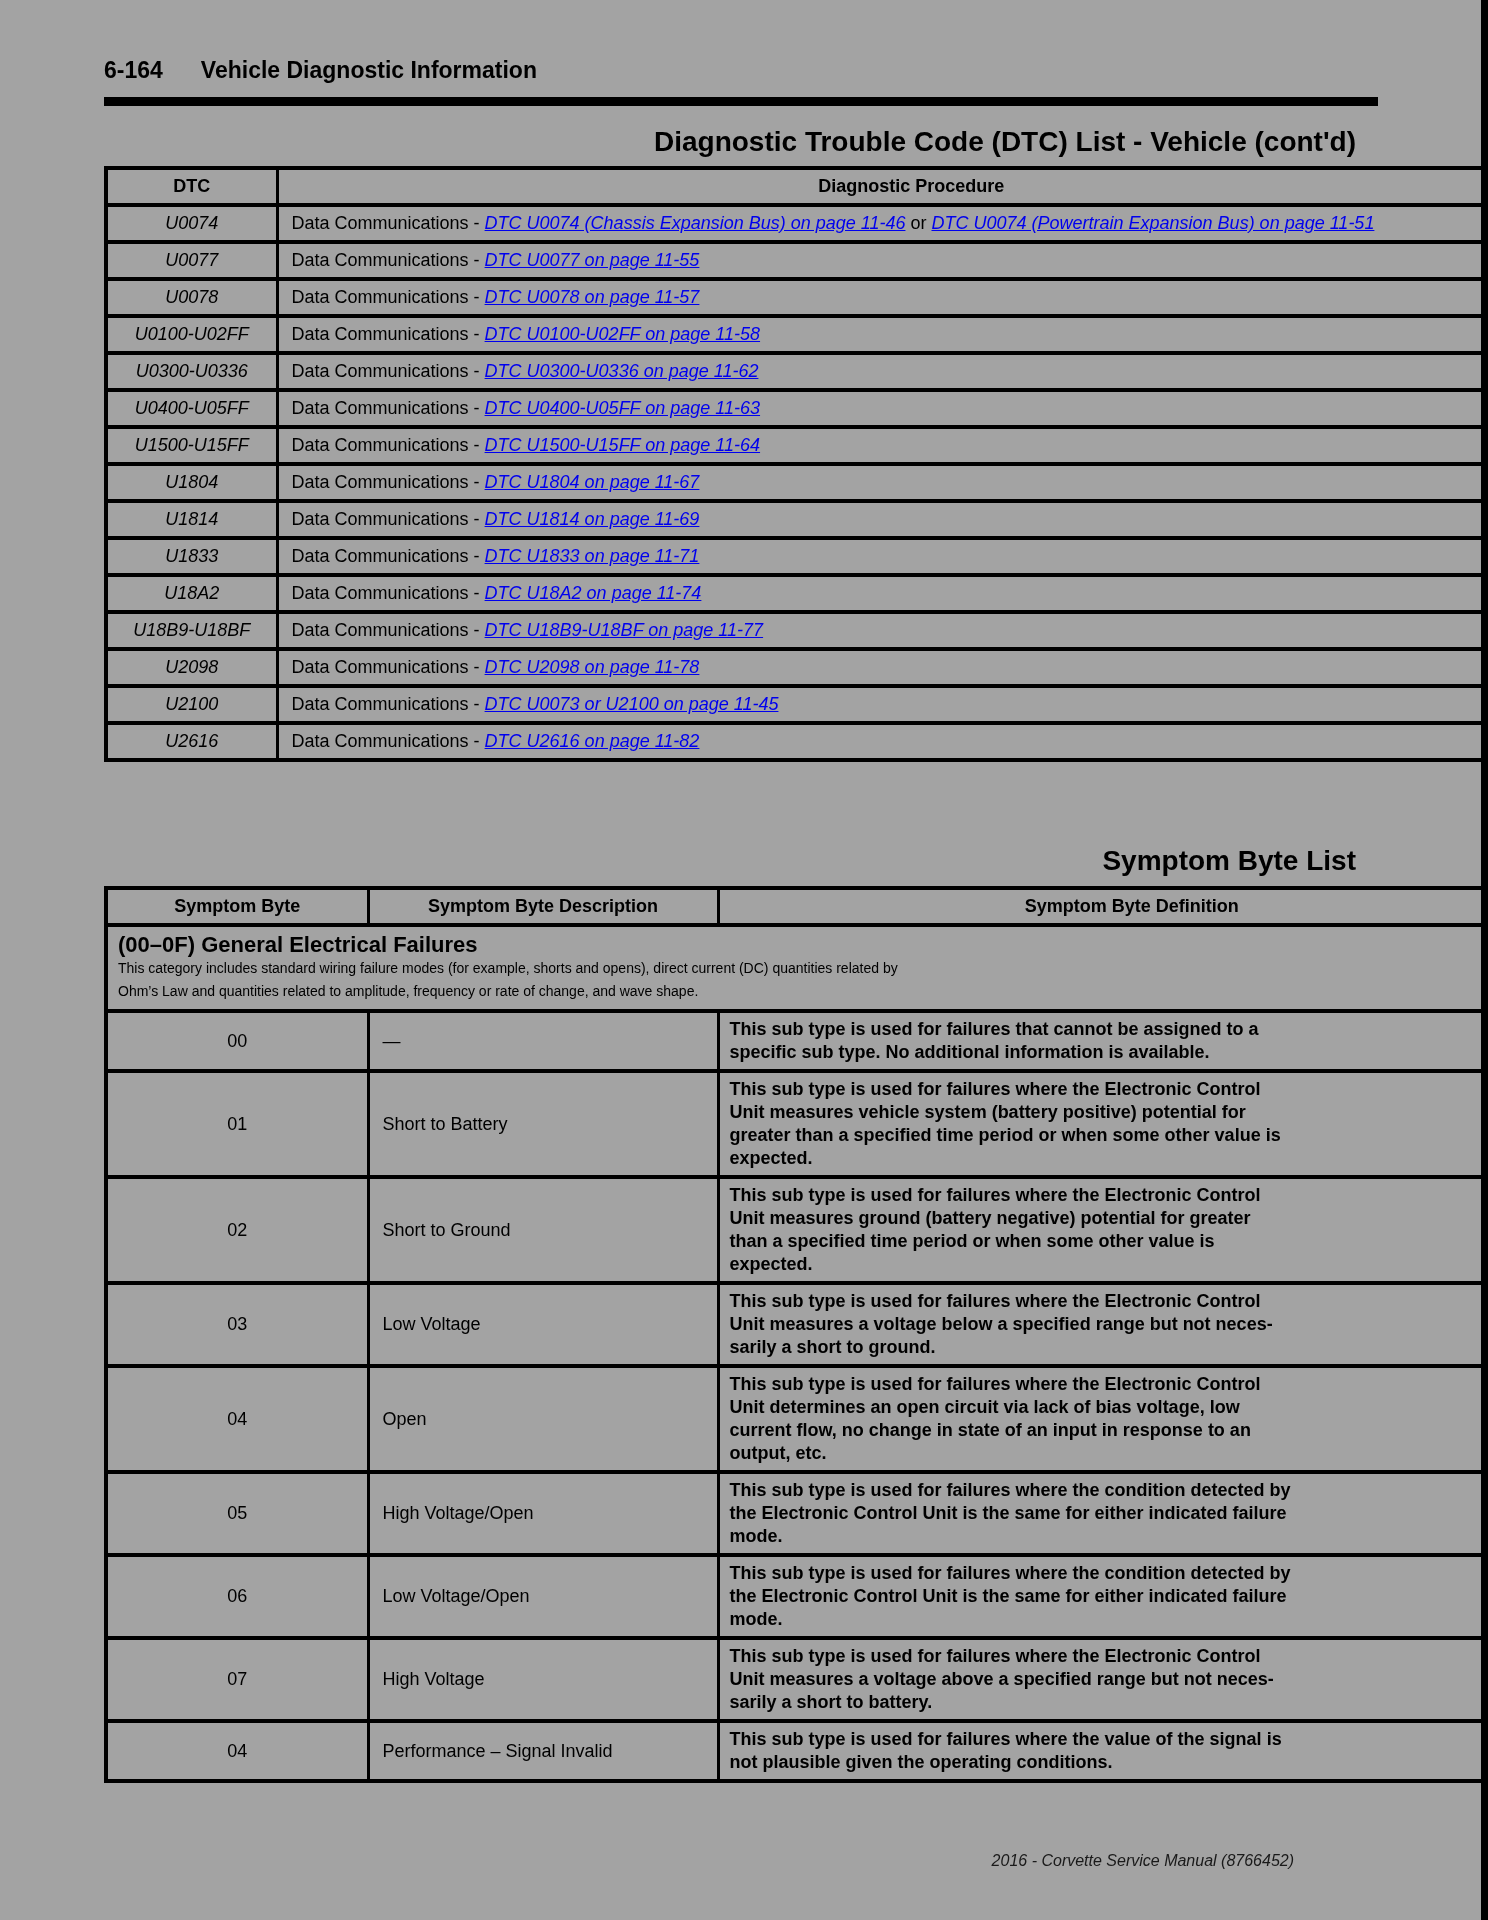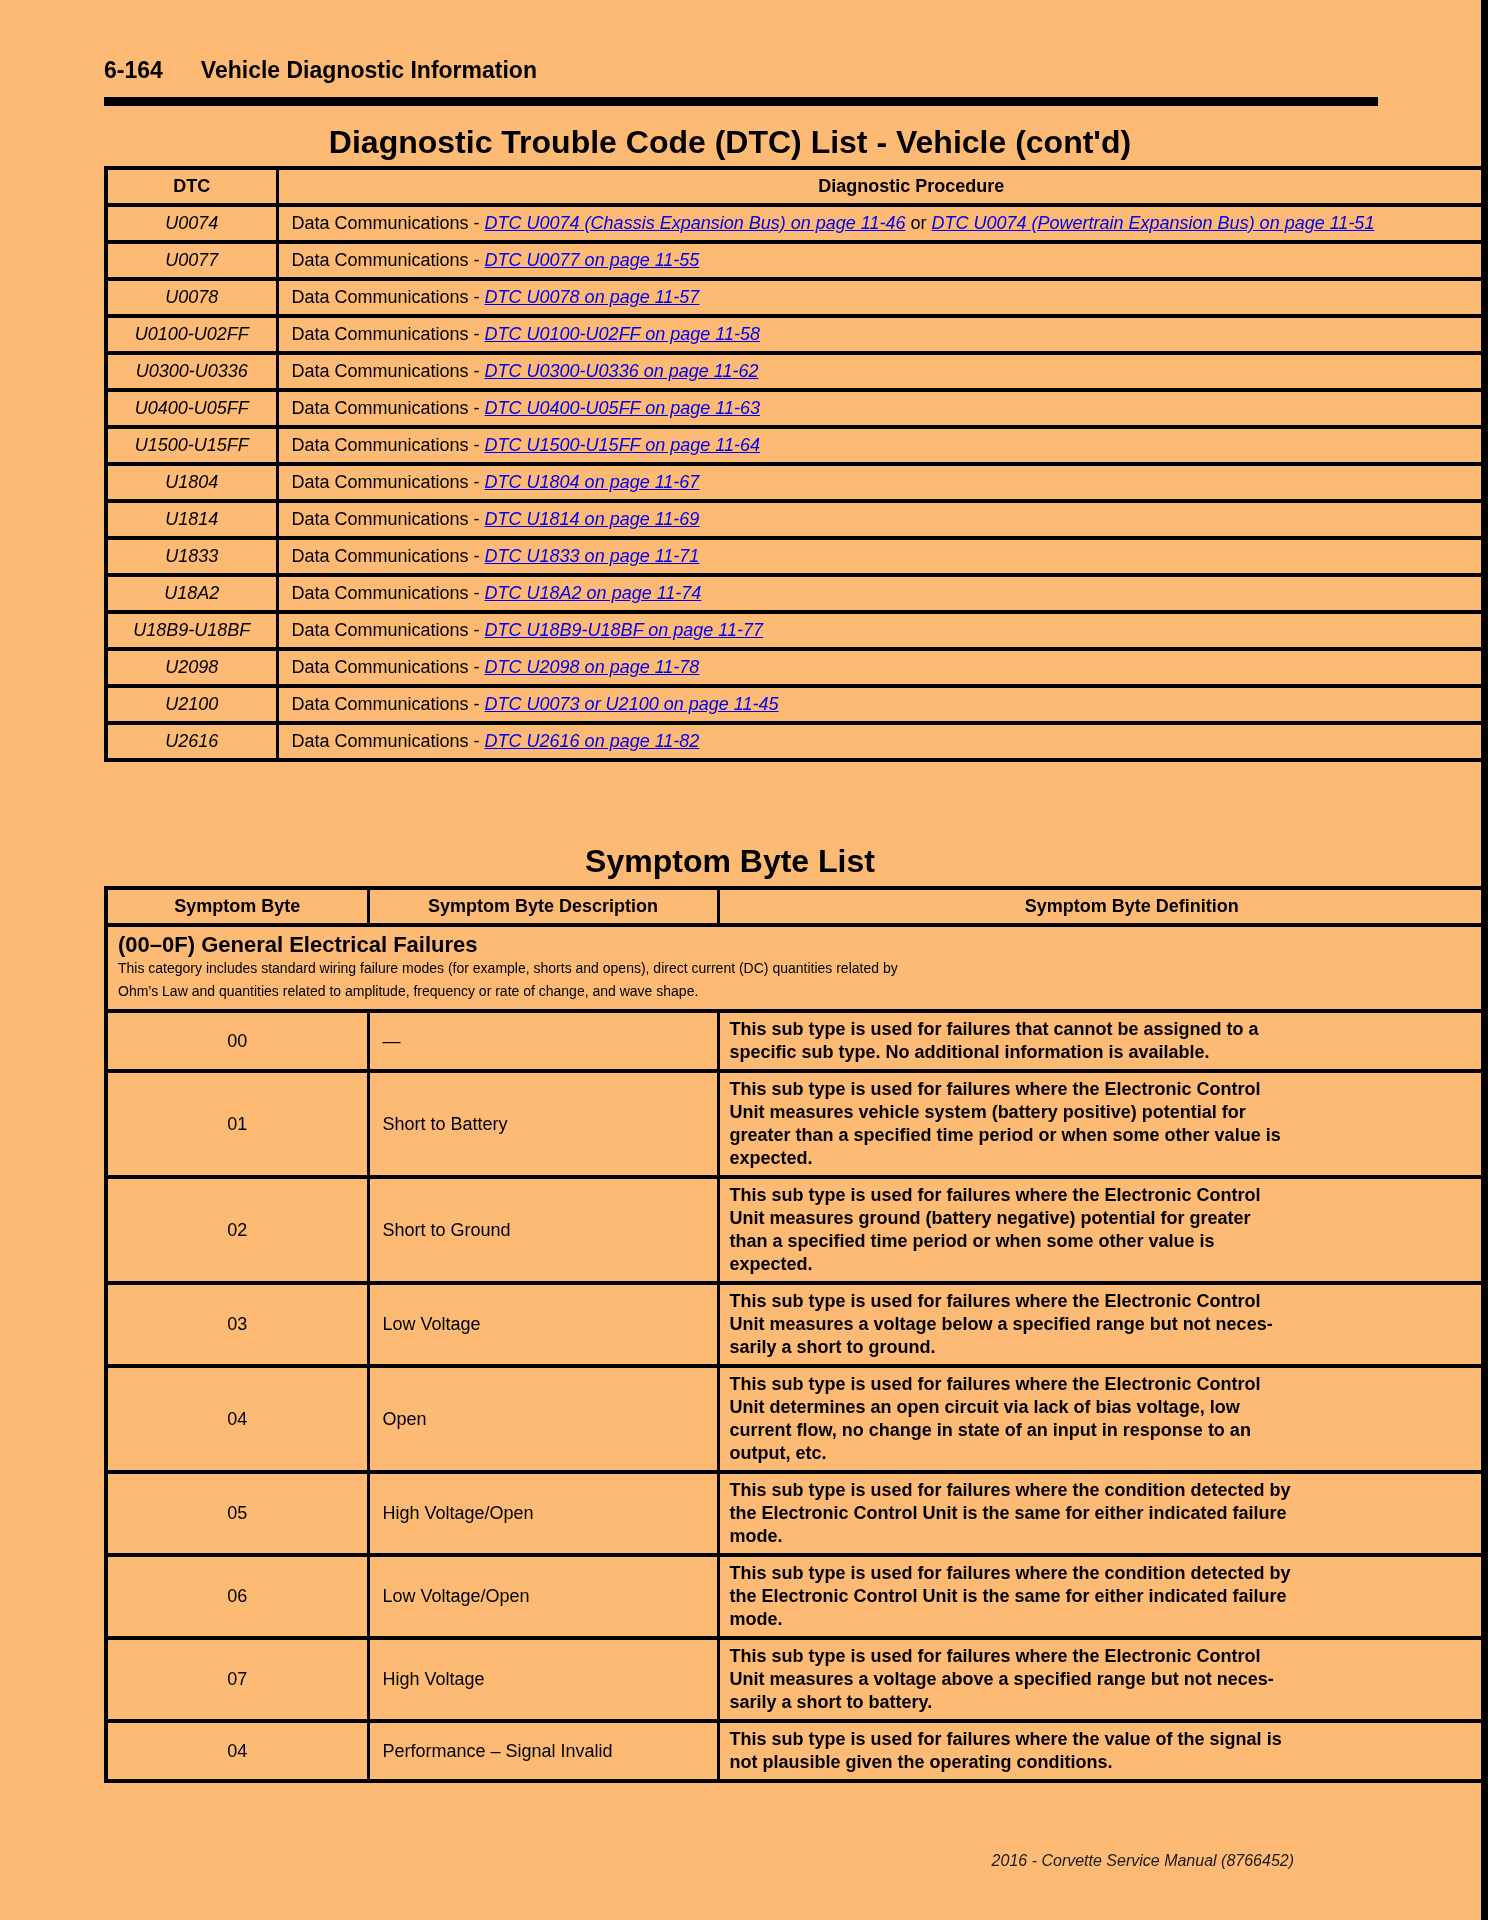--- a/index.html
+++ b/index.html
@@ -1,32 +1,32 @@
 <!DOCTYPE html>
 <html><head>
 <meta charset="utf-8">
 <style>
   * { box-sizing: border-box; }
   html,body { margin:0; padding:0; background:#e8e8e8; }
   .page {
     position:relative;
     width:1488px; height:1920px;
-    background:#fdba74;
+    background:#a3a3a3;
     font-family:"Liberation Sans","DejaVu Sans",sans-serif;
     color:#000;
     overflow:hidden;
     margin:0 auto;
   }
   .content { position:absolute; left:104px; top:0; width:1252px; }
 
   .page-header { padding-top:56px; font-weight:bold; font-size:23px; line-height:28px; white-space:nowrap; }
   .page-header .ptitle { margin-left:38px; }
   .header-rule { margin-top:13px; width:1274px; height:9px; background:#000; }
 
-  .table-title { text-align:center; font-weight:bold; font-size:32px; line-height:30px; }
+  .table-title { text-align:right; font-weight:bold; font-size:28px; line-height:30px; }
   .dtc-title { margin-top:21px; margin-bottom:9px; }
   .symptom-title { margin-top:84px; margin-bottom:10px; }
 
   table { border-collapse:collapse; table-layout:fixed; width:1444px; border:4px solid #000; }
   th, td {
     border:3px solid #000;
     border-top-width:4px; border-bottom-width:4px;
     font-size:18px; line-height:23px;
     vertical-align:middle;
     padding:5px 8px;

